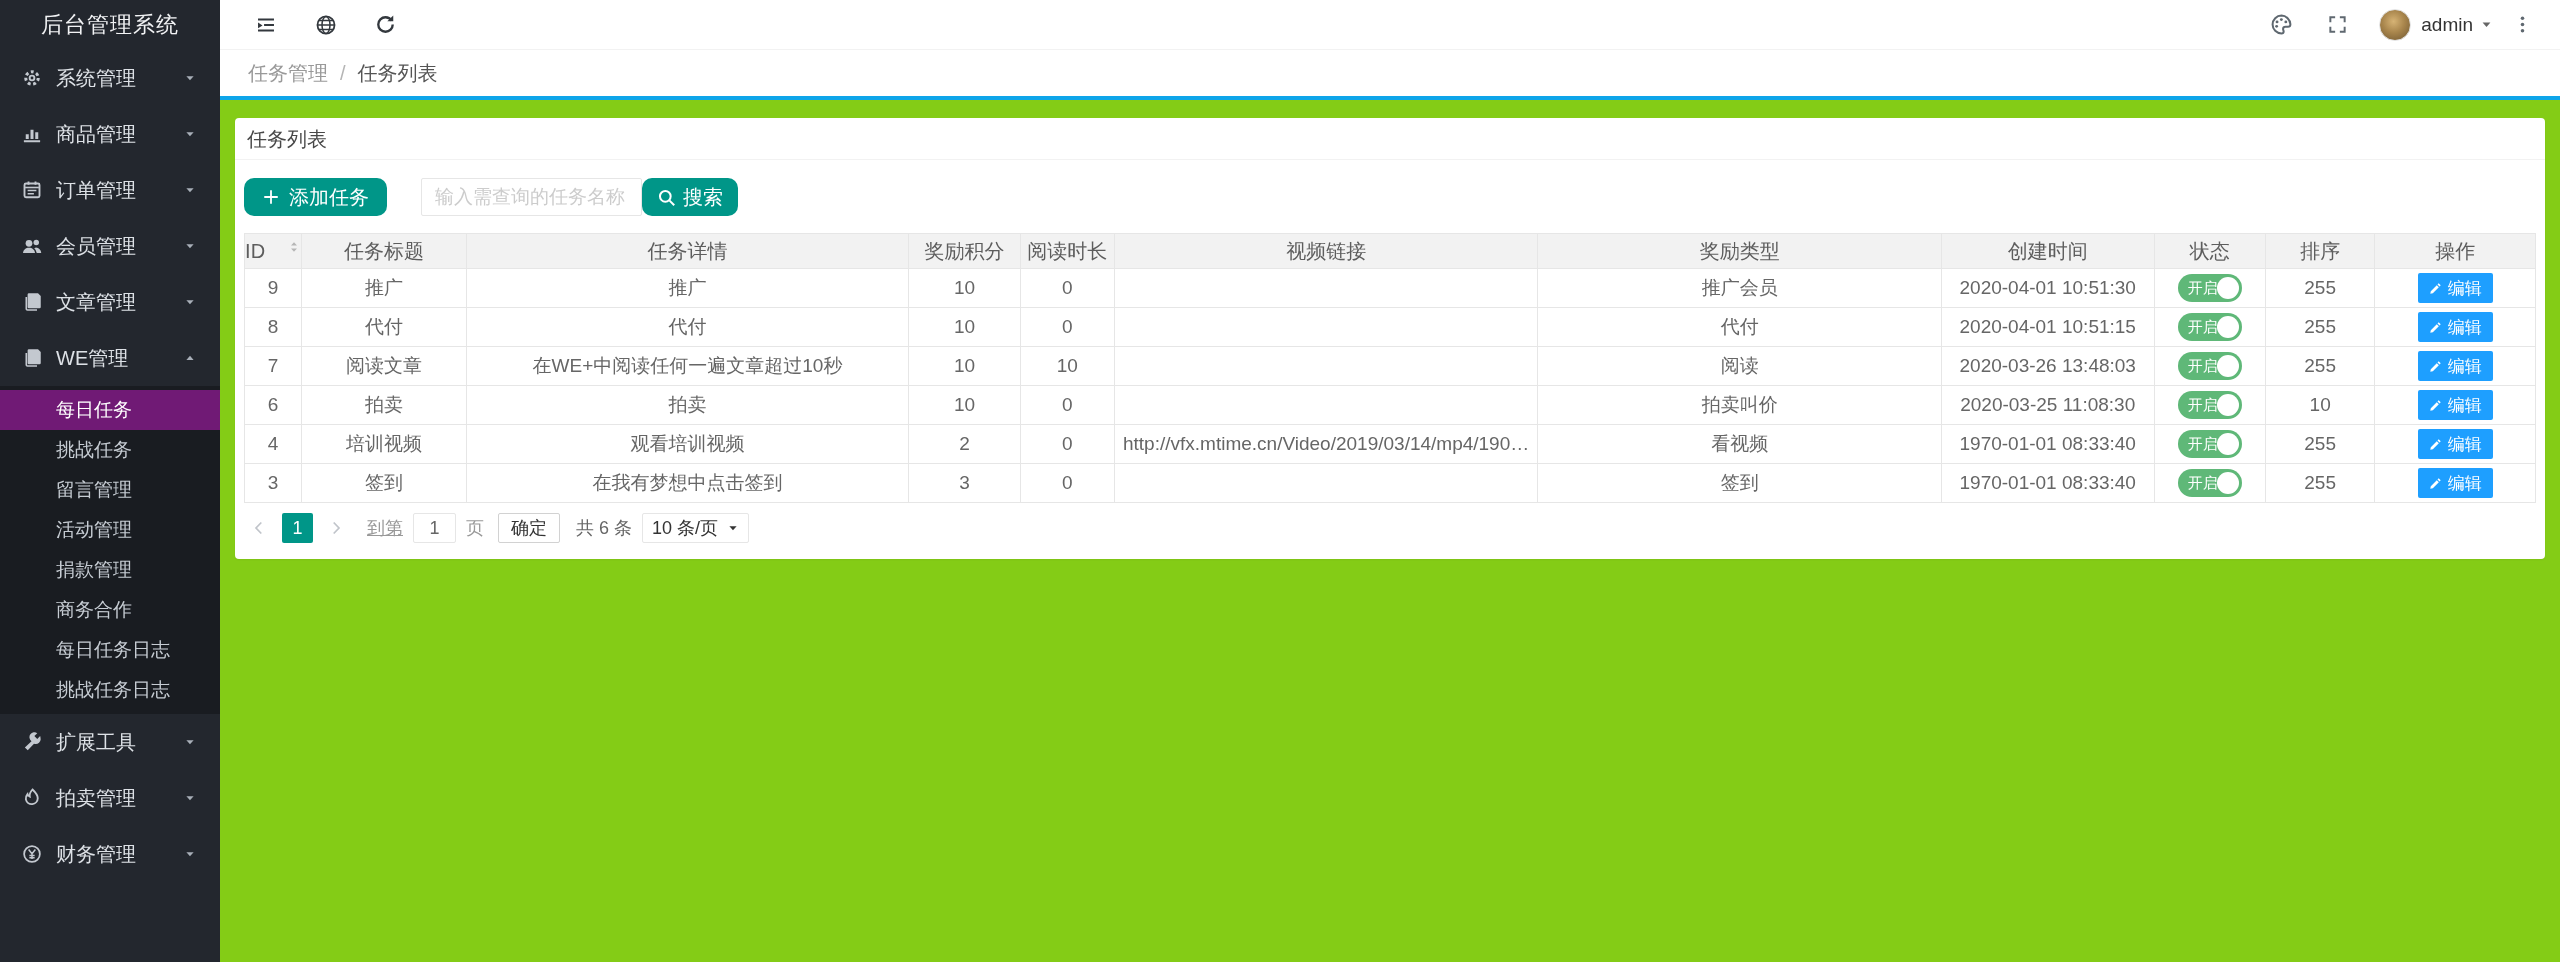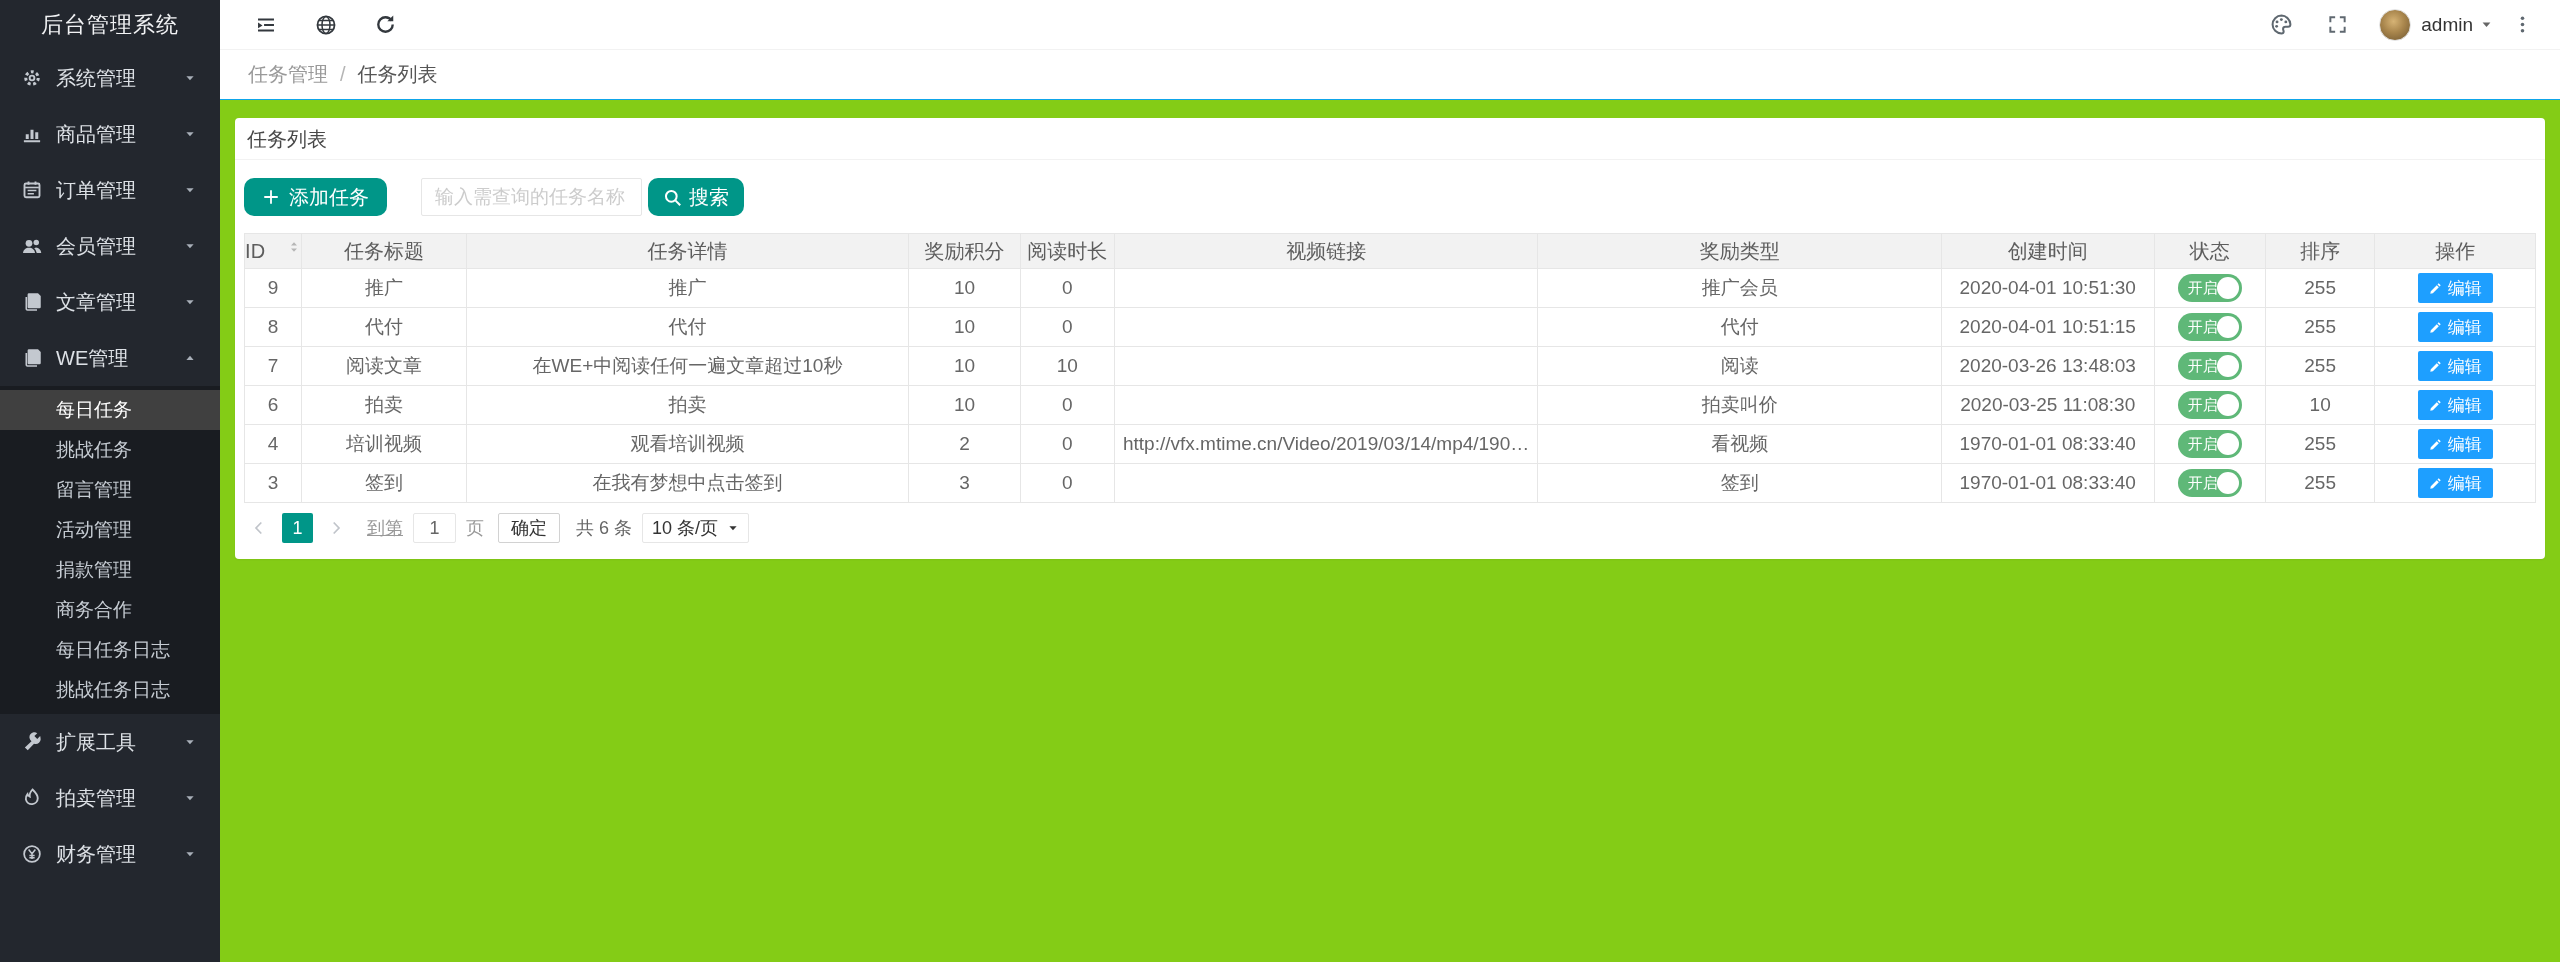--- a/index.html
+++ b/index.html
@@ -15,57 +15,57 @@
   .logo { height: 50px; display: flex; align-items: center; justify-content: center;
           color: #f2f3f5; font-size: 22px; letter-spacing: 1px; background: #23272e; }
   .menu-item { height: 56px; display: flex; align-items: center; padding: 0 24px 0 22px;
                color: #dde1e6; font-size: 20px; cursor: pointer; position: relative; }
   .mi-icon { width: 20px; height: 20px; margin-right: 14px; color: #c3c8cf; display: inline-flex; }
   .mi-label { flex: 1; }
   .mi-caret { color: #a8afb8; display: inline-flex; }
   .submenu { background: #191c21; padding: 4px 0; }
   .sub-item { height: 40px; line-height: 40px; padding-left: 56px; color: #c6ccd3;
               font-size: 19px; cursor: pointer; }
-  .sub-item.active { background: #404040; color: #fff; }
+  .sub-item.active { background: #701a75; color: #fff; }
 
   
   .main { flex: 1; display: flex; flex-direction: column; height: 100%; background: #84cc16; }
   .topbar { height: 50px; background: #fff; display: flex; align-items: center;
             padding: 0 22px 0 16px; border-bottom: 1px solid #f2f2f2; flex: 0 0 50px; }
   .tb-btn { height: 50px; padding: 0 19px; display: inline-flex; align-items: center;
             color: #33383e; cursor: pointer; }
   .tb-right { margin-left: auto; display: flex; align-items: center; }
   .tb-right .tb-btn { color: #5f6870; padding: 0 17px; }
   .avatar { width: 32px; height: 32px; border-radius: 50%; margin-left: 14px; cursor: pointer;
             background: radial-gradient(circle at 45% 38%, #d6b375 0%, #a8854c 45%, #6d5530 100%);
             border: 1px solid #e2e2e2; }
   .admin-name { font-size: 19px; color: #333; margin: 0 7px 0 10px; cursor: pointer; }
   .caret-sm { color: #666; display: inline-flex; cursor: pointer; }
 
   .breadcrumb { height: 50px; background: #fff; display: flex; align-items: center;
                 padding-left: 28px; font-size: 20px; gap: 12px; flex: 0 0 50px;
-                border-bottom: 1px solid #0ea5e9; }
+                border-bottom: 4px solid #0ea5e9; }
   .crumb { color: #999; cursor: pointer; }
   .crumb-sep { color: #b5b5b5; }
   .crumb-cur { color: #555; }
 
   .content { flex: 1; padding: 18px 15px; overflow: hidden; }
   .card { background: #fff; border-radius: 4px; box-shadow: 0 1px 2px rgba(0,0,0,.05); }
   .card-header { height: 42px; line-height: 42px; padding: 0 12px; font-size: 20px;
                  color: #484848; border-bottom: 1px solid #f2f2f2; }
   .card-body { padding: 10px 9px 16px; }
 
   .toolbar { display: flex; align-items: center; margin: 8px 0 17px; }
   .btn { height: 38px; border: none; border-radius: 10px; color: #fff; font-size: 20px;
          display: inline-flex; align-items: center; cursor: pointer; font-family: inherit; }
   .btn-add { background: #009688; padding: 0 18px; gap: 9px; }
   .search-input { height: 38px; width: 221px; margin-left: 34px; border: 1px solid #e6e6e6;
                   border-radius: 2px; padding: 0 13px; font-size: 19px; color: #666; font-family: inherit; }
   .search-input::placeholder { color: #ccc; }
-  .btn-search { background: #009688; padding: 0 15px; margin-left: 6px; gap: 7px; }
+  .btn-search { background: #009688; padding: 0 15px; gap: 7px; }
 
   table.task-table { width: 100%; border-collapse: collapse; table-layout: fixed; }
   .task-table th, .task-table td { border: 1px solid #e6e6e6; text-align: center; font-weight: 400; }
   .task-table th { background: #f2f2f2; height: 35px; color: #5d5d5d; font-size: 20px; }
   .task-table td { height: 39px; color: #666; font-size: 19px; padding: 0 8px;
                    overflow: hidden; white-space: nowrap; text-overflow: ellipsis; }
   .sort-wrap { display: inline-flex; gap: 22px; justify-content: center; }
   .sort-icon { color: #b6b6b6; display: inline-flex; cursor: pointer; }
 
   .switch { width: 64px; height: 28px; border-radius: 15px; background: #5FB878;

